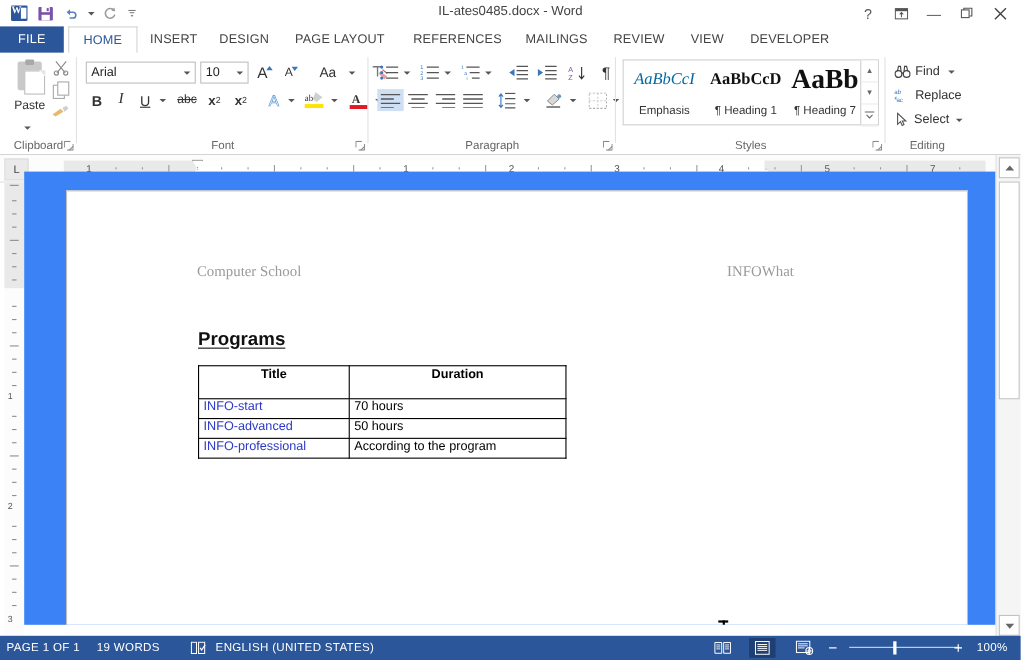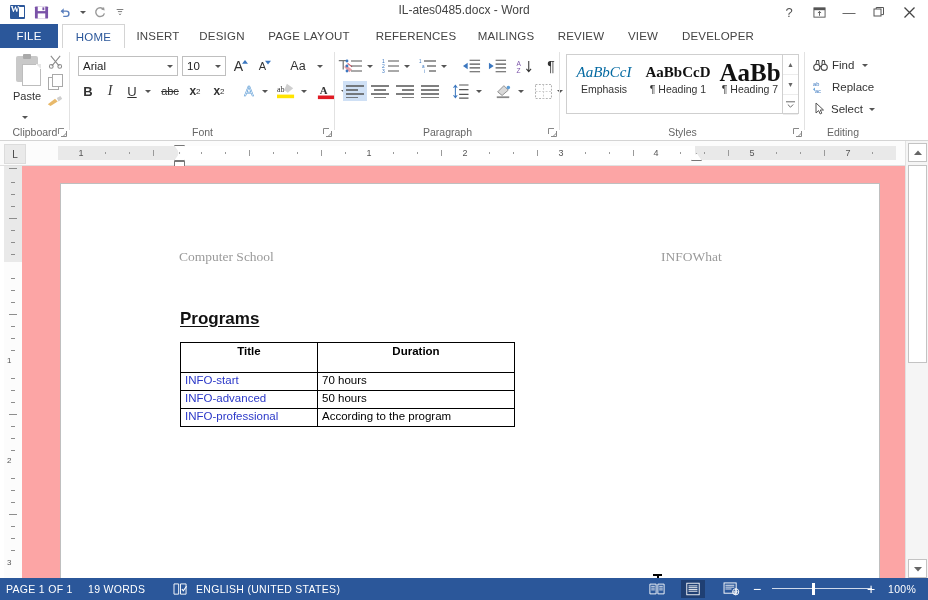--- a/index.html
+++ b/index.html
@@ -61,21 +61,21 @@
   .fontbox .txt{position:absolute;left:4px;top:0;line-height:19px;font-size:11.5px;color:#222;}
   .fontbox .dd{position:absolute;right:0;top:0;width:14px;height:100%;display:flex;align-items:center;justify-content:center;border-left:0px;}
 
   .fbtn{position:absolute;display:flex;align-items:center;justify-content:center;font-size:13px;color:#333;cursor:pointer;}
   .fbtn.on{background:#cfe0f5;}
 
   
   .stylesbox{position:absolute;border:1px solid #cfcfcf;background:#fff;box-sizing:border-box;}
   .stile{position:absolute;top:0;width:74px;height:58px;text-align:center;cursor:pointer;}
   .stile .sp{display:block;margin-top:6px;height:22px;line-height:22px;}
-  .stile .sn{display:block;font-size:10.5px;color:#333;margin-top:0;}
+  .stile .sn{display:block;font-size:10.5px;color:#333;margin-top:12px;}
   .sbar{position:absolute;right:0;top:0;width:15px;height:58px;border-left:1px solid #cfcfcf;background:#fff;}
   .sbar div{height:19px;display:flex;align-items:center;justify-content:center;font-size:7px;color:#666;border-bottom:1px solid #ececec;cursor:pointer;}
 
   
   .erow{position:absolute;left:8px;height:18px;display:flex;align-items:center;gap:4px;font-size:11.5px;color:#333;cursor:pointer;}
 
   
   .hruler{position:absolute;left:0;top:141px;width:906px;height:24px;background:#fcfcfc;border-bottom:1px solid #e0e0e0;}
   .tabsel{position:absolute;left:4px;top:3px;width:20px;height:18px;background:#eaeaea;border:1px solid #dcdcdc;display:flex;align-items:center;justify-content:center;font-size:10px;color:#444;cursor:pointer;}
   .rulerbar{position:absolute;left:58px;top:5px;height:14px;width:838px;background:#fff;border:0;}
@@ -91,21 +91,21 @@
   .collapse{position:absolute;right:4px;top:121px;width:18px;height:18px;display:flex;align-items:center;justify-content:center;color:#777;font-size:9px;cursor:pointer;}
 
   
   .vruler{position:absolute;left:4px;top:166px;width:18px;height:412px;background:#fcfcfc;}
   .vshade{position:absolute;left:0;width:18px;background:#e9e9e9;}
   .vtick{position:absolute;left:7px;width:4px;height:1px;background:#8d8d8d;}
   .vtickM{position:absolute;left:5px;width:8px;height:1px;background:#8d8d8d;}
   .vnum{position:absolute;left:3px;font-size:8px;color:#555;}
 
   
-  .docarea{position:absolute;left:22px;top:166px;width:884px;height:412px;background:#fca5a5;overflow:hidden;text-decoration:underline;}
+  .docarea{position:absolute;left:22px;top:156px;width:884px;height:412px;background:#3b82f6;overflow:hidden;text-decoration:underline;}
   .page{position:absolute;left:38px;top:17px;width:818px;height:440px;background:#fff;border:1px solid #bfbfbf;box-shadow:0 0 0 0 rgba(0,0,0,.08);}
 
   .hdr{position:absolute;font-family:"Liberation Serif","DejaVu Serif",serif;font-size:13.5px;color:#9a9a9a;}
   .hdr-left{left:118px;top:65px;}
   .hdr-right{left:600px;top:65px;}
 
   .progtitle{position:absolute;left:119px;top:125px;font-family:"Liberation Sans",sans-serif;
      font-size:17px;font-weight:bold;color:#111;text-decoration:underline;text-underline-offset:2px;}
 
   table.doctbl{position:absolute;left:119px;top:158px;border-collapse:collapse;table-layout:fixed;}

